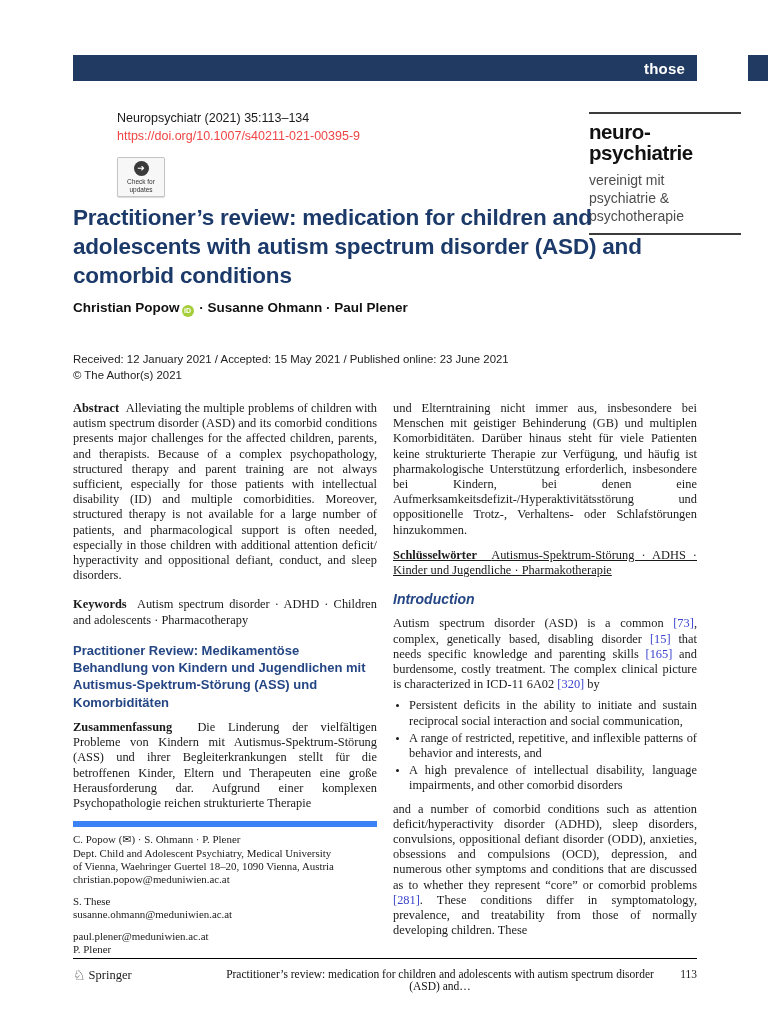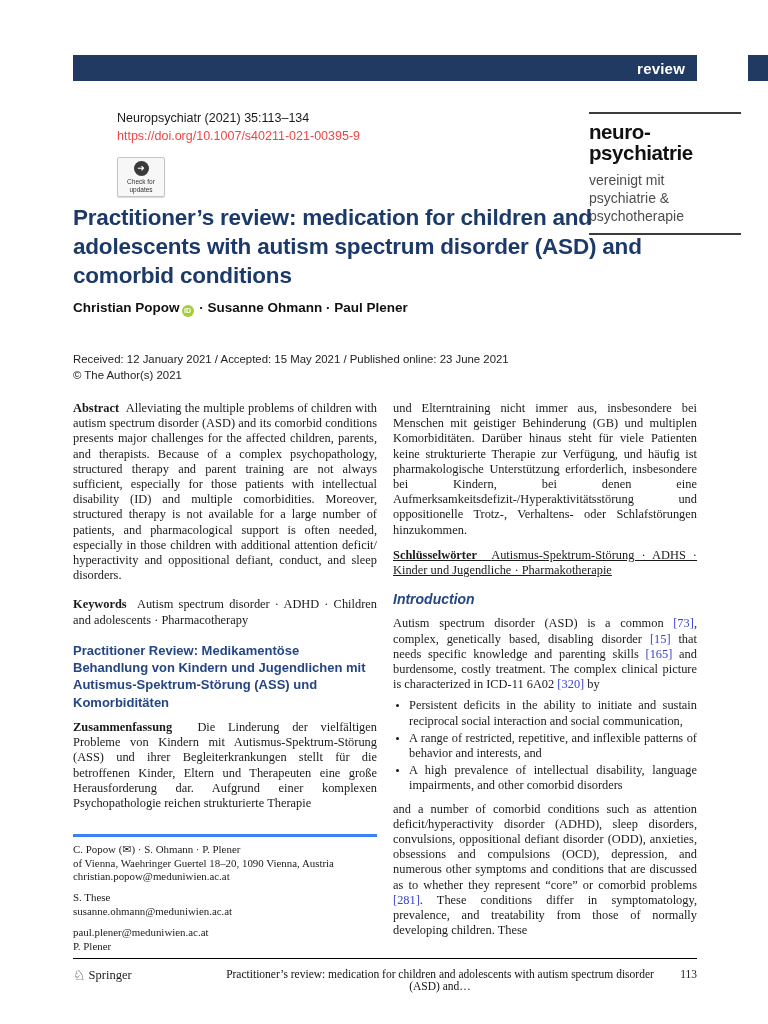--- a/index.html
+++ b/index.html
@@ -51,41 +51,41 @@
   .ghead{font-family:"Liberation Sans",sans-serif;font-weight:bold;font-size:13px;
          line-height:17.3px;color:#254684;text-align:left;margin:4px 0 9px;}
   .shead{font-family:"Liberation Sans",sans-serif;font-weight:bold;font-size:14px;
          color:#254684;text-align:left;margin:14px 0 9px;font-style:italic;}
   .ref{color:#3a43cd;cursor:pointer;}
   ul.blist{margin:2px 0 8px;padding-left:16px;}
   ul.blist li{margin-bottom:2px;hyphens:auto;}
   ul.blist li::marker{font-size:10px;}
 
   
-  .corr{margin-top:auto;border-top:3px solid #3b82f6;padding-top:6px;
+  .corr{margin-top:auto;border-top:6px solid #3b82f6;padding-top:6px;
         font-size:10.9px;line-height:13.4px;text-align:left;}
   .corr .grp{margin-bottom:8px;}
 
   
   .pfooter{position:absolute;left:73px;top:958px;width:624px;border-top:1px solid #000;
            padding-top:9px;display:flex;align-items:flex-start;
            font-family:"Liberation Serif",serif;font-size:11.5px;}
   .spr{display:flex;align-items:center;gap:3px;width:150px;}
   .spr .kn{font-size:14px;line-height:1;}
   .spr .wd{font-size:12.5px;}
   .runtitle{flex:1;text-align:center;color:#111;}
   .pageno{width:40px;text-align:right;}
 </style>
 </head>
 <body>
 
 <div class="page">
 
   <div class="catbar">
-    <span class="lbl">review</span>
+    <span class="lbl">those</span>
   </div>
   <div class="corner-sq"></div>
 
   <div class="cite-row">
     <div>
       <div class="cite-left">
         <div>Neuropsychiatr (2021) 35:113–134</div>
         <a class="doi" href="#">https://doi.org/10.1007/s40211-021-00395-9</a>
       </div>
       <div class="check-badge">
@@ -126,20 +126,21 @@
 
       <p class="para" style="margin-top:4px;"><span class="blabel">Keywords</span>&nbsp;&nbsp;<span>Autism spectrum disorder · ADHD · Children and adolescents · Pharmacotherapy</span></p>
 
       <div class="ghead">Practitioner Review: Medikamentöse Behandlung von Kindern und Jugendlichen mit Autismus-Spektrum-Störung (ASS) und Komorbiditäten</div>
 
       <p class="para" lang="de"><span class="blabel">Zusammenfassung</span>&nbsp;&nbsp;<span>Die Linderung der vielfältigen Probleme von Kindern mit Autismus-Spektrum-Störung (ASS) und ihrer Begleiterkrankungen stellt für die betroffenen Kinder, Eltern und Therapeuten eine große Herausforderung dar. Aufgrund einer komplexen Psychopathologie reichen strukturierte Therapie</span></p>
 
       <div class="corr">
         <div class="grp">
           <div>C. Popow (✉) · S. Ohmann · P. Plener</div>
+          <div>Dept. Child and Adolescent Psychiatry, Medical University</div>
           <div>of Vienna, Waehringer Guertel 18–20, 1090 Vienna, Austria</div>
           <div>christian.popow@meduniwien.ac.at</div>
         </div>
         <div class="grp">
           <div>S. These</div>
           <div>susanne.ohmann@meduniwien.ac.at</div>
         </div>
         <div class="grp" style="margin-bottom:0;">
           <div>paul.plener@meduniwien.ac.at</div>
           <div>P. Plener</div>

